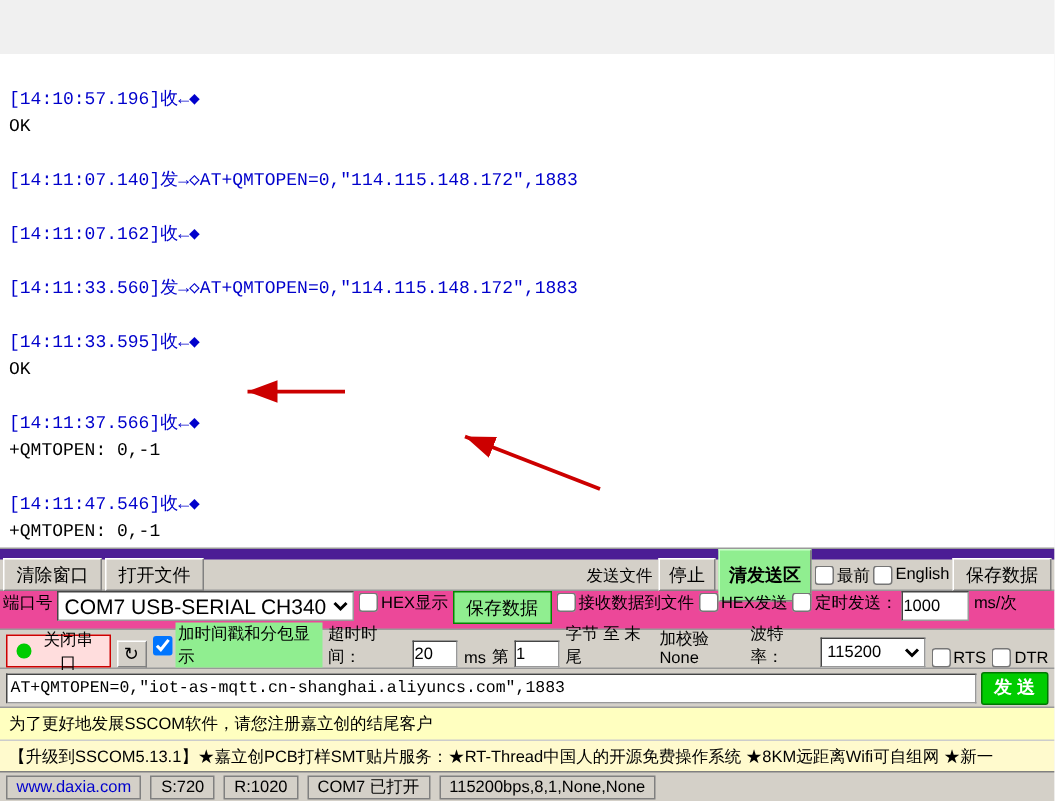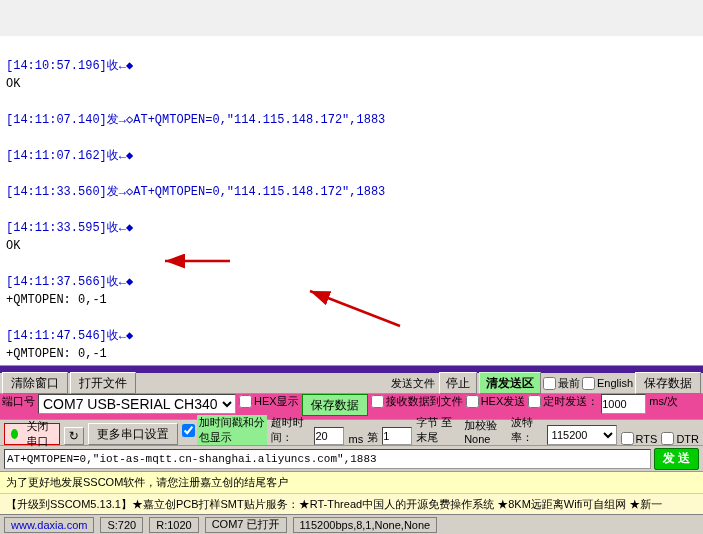--- a/index.html
+++ b/index.html
@@ -106,21 +106,21 @@
       cursor: pointer;
       color: #000;
       font-family: 'SimHei', 'Microsoft YaHei', sans-serif;
     }
 
     .tb-btn-send {
       background: #90ee90;
       border: 1px solid #808080;
       border-top-color: #c8ffc8;
       border-left-color: #c8ffc8;
-      height: 22px;
+      height: 35px;
       padding: 0 6px;
       font-size: 12px;
       cursor: pointer;
       color: #000;
       font-weight: bold;
       font-family: 'SimHei', 'Microsoft YaHei', sans-serif;
     }
 
     .tb-checkbox-group {
       display: flex;
@@ -377,21 +377,20 @@
 </div>
 
 <div id="toolbar3">
   <button id="close-port-btn" style="background:#ffdddd;border:1px solid #cc0000;height:22px;padding:0 6px;font-size:11px;cursor:pointer;font-family:'SimHei','Microsoft YaHei',sans-serif;display:flex;align-items:center;gap:2px;">
     <span style="display:inline-block;width:10px;height:10px;border-radius:50%;background:#00cc00;margin-right:2px;"></span>
     <span>关闭串口</span>
   </button>
   <button class="small-btn">
     <span style="font-size:12px;">↻</span>
   </button>
-  <button class="tb-btn">更多串口设置</button>
   <div class="tb-checkbox-group">
     <input type="checkbox" checked="" style="">
     <span style="background:#90ee90;padding:0 2px;">加时间戳和分包显示</span>
   </div>
   <span>超时时间：</span>
   <input type="text" style="width: 30px; height: 18px; font-size: 11px; border: 1px inset rgb(153, 153, 153);" value="20">
   <span>ms</span>
   <span>第</span>
   <input type="text" style="width: 30px; height: 18px; font-size: 11px; border: 1px inset rgb(153, 153, 153);" value="1">
   <span>字节 至 末尾</span>

